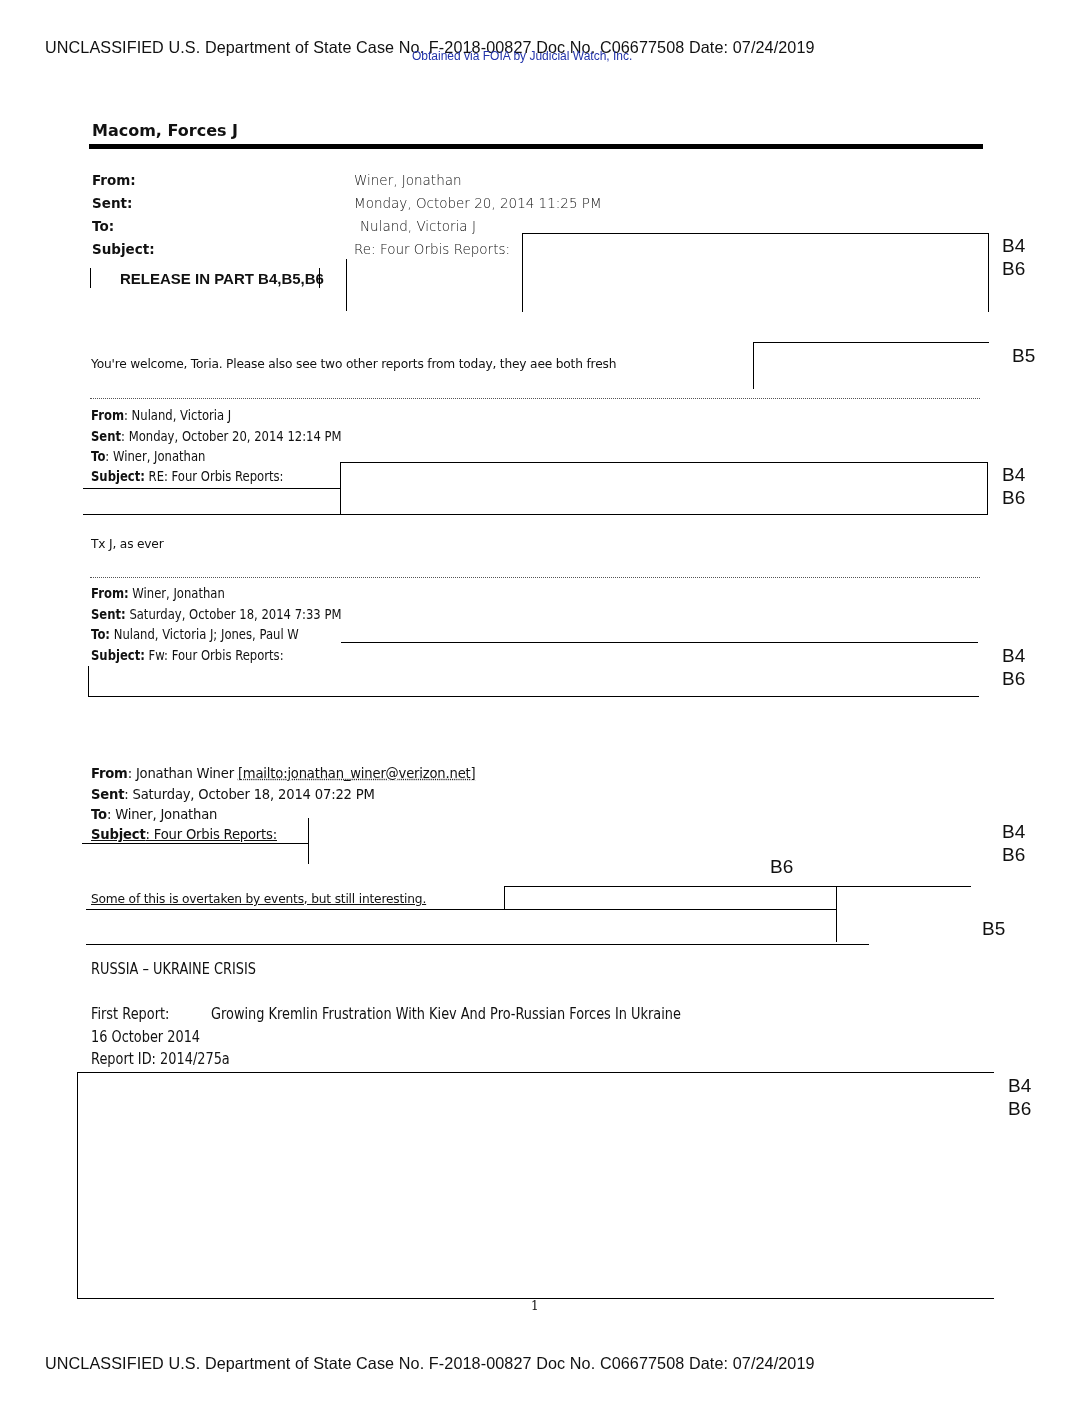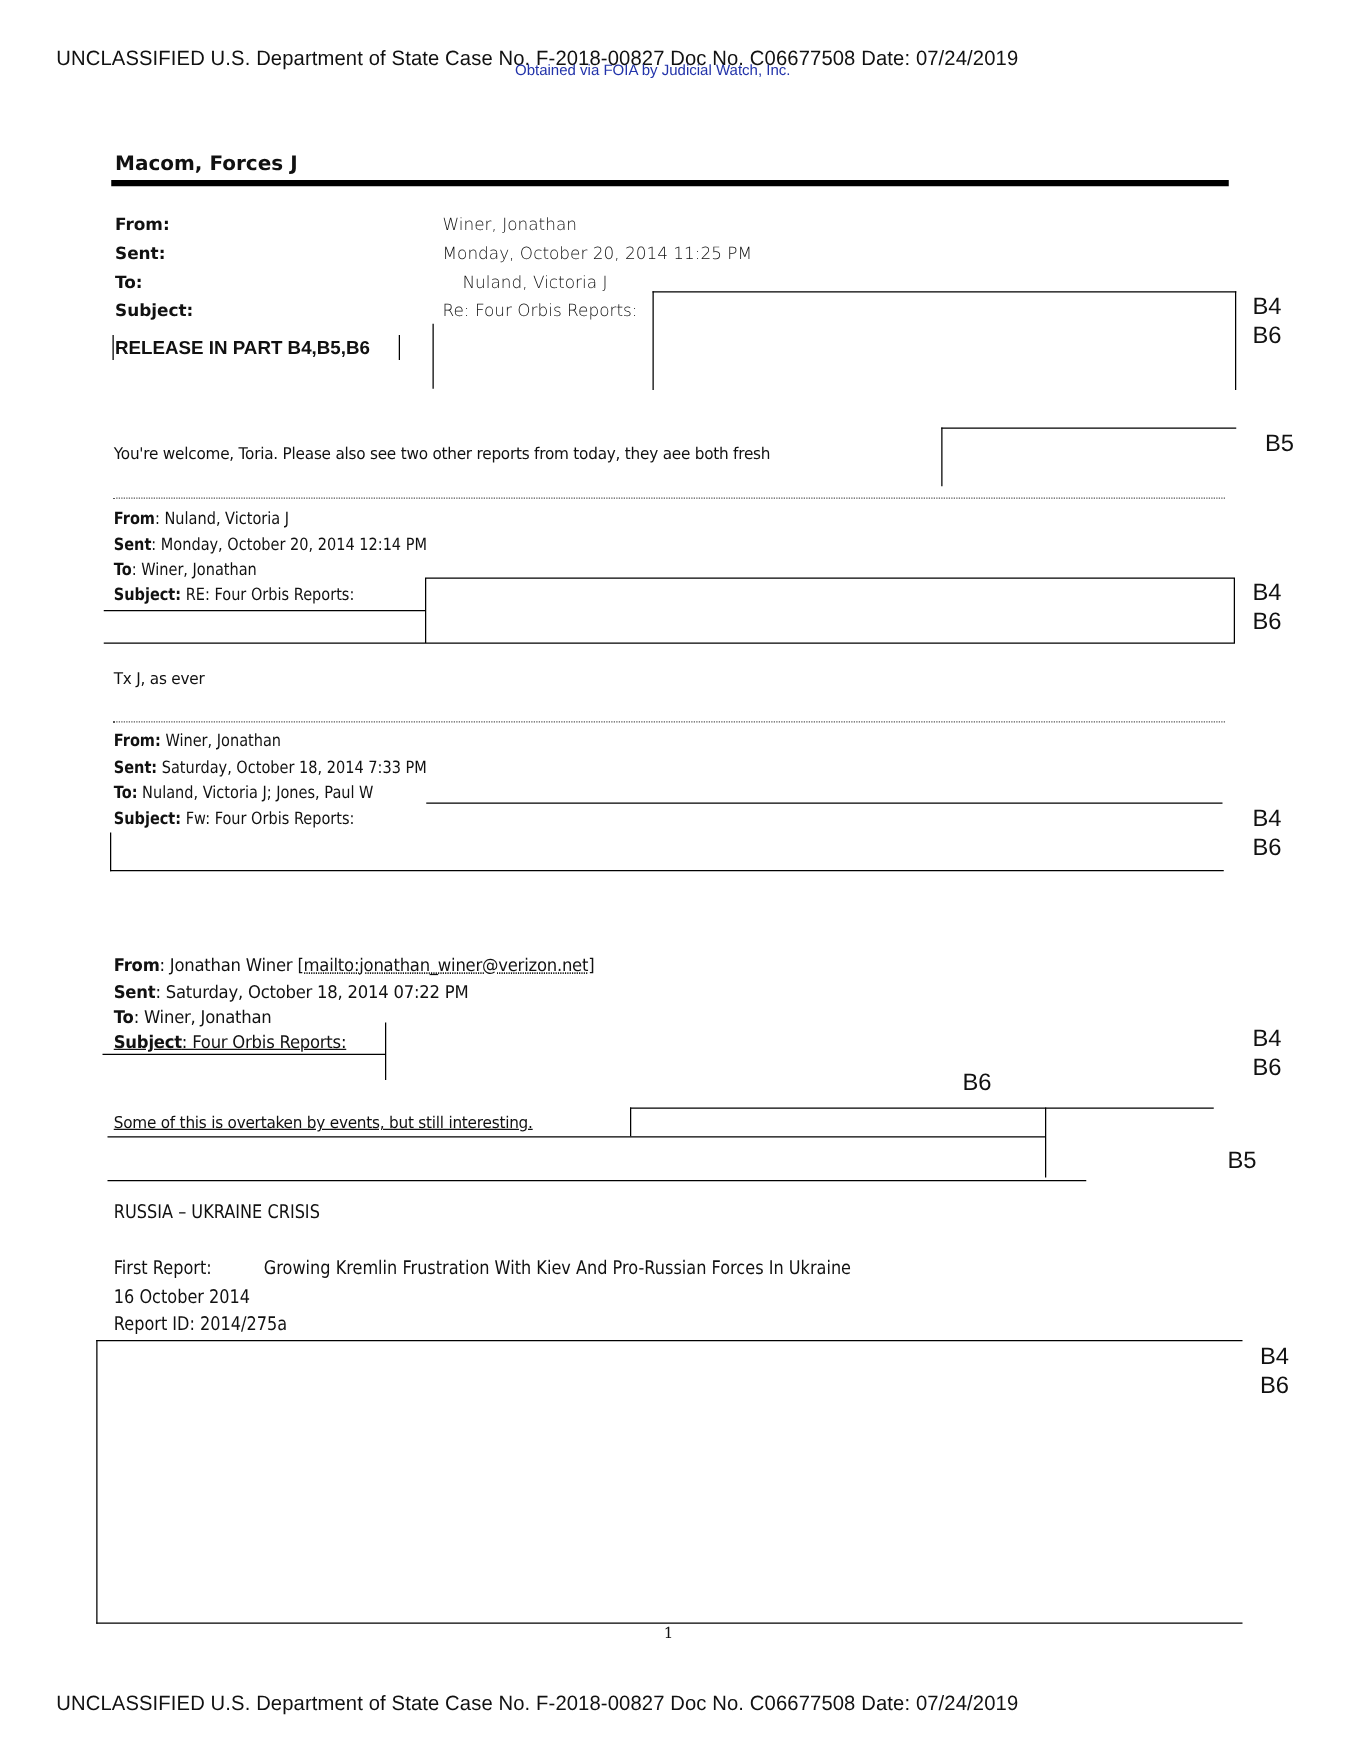--- a/index.html
+++ b/index.html
@@ -4,21 +4,21 @@
 <style>
   html, body { margin:0; padding:0; background:#fff; }
   body { width:1088px; height:1408px; position:relative; overflow:hidden; color:#111; font-family:"DejaVu Sans", sans-serif; }
   .abs { position:absolute; }
   .stamp { font-family:"Liberation Sans", sans-serif; font-size:16.5px; letter-spacing:0.1px; white-space:nowrap; color:#111; transform:scaleX(0.98); transform-origin:left; }
   .watermark { font-family:"Liberation Sans", sans-serif; font-size:12px; color:#2233aa; white-space:nowrap; }
   .owner { font-family:"DejaVu Sans", sans-serif; font-weight:bold; font-size:16px; }
   .rule-thick { height:5px; background:#000; }
   .hdr-label { font-family:"DejaVu Sans", sans-serif; font-weight:bold; font-size:13.5px; }
   .hdr-val { font-family:"DejaVu Sans", sans-serif; font-size:13.5px; font-weight:300; }
-  .release { font-family:"Liberation Sans", sans-serif; font-weight:bold; font-size:15px; }
+  .release { font-family:"Liberation Sans", sans-serif; font-weight:bold; font-size:15px;padding-left:28px; }
   .body-txt { font-family:"DejaVu Sans", sans-serif; font-size:13px; letter-spacing:-0.2px; white-space:nowrap; transform:scaleX(0.94); transform-origin:left; }
   .narrow { font-family:"DejaVu Sans", sans-serif; font-size:13.5px; white-space:nowrap; transform:scaleX(0.86); transform-origin:left; }
   .narrow b { font-weight:bold; }
   .code { font-family:"Liberation Sans", sans-serif; font-size:19px; line-height:23px; }
   .box { border:1px solid #000; box-sizing:border-box; }
   .hline { height:0; border-top:1px solid #000; }
   .vline { width:0; border-left:1px solid #000; }
   .dots { height:0; border-top:1px dotted #555; }
   .pnum { font-family:"DejaVu Serif", serif; font-size:12px; }
   .link { text-decoration:underline; text-decoration-style:dotted; }
@@ -31,21 +31,21 @@
 
 <div class="abs owner" style="left:92px; top:121px;">Macom, Forces J</div>
 <div class="abs rule-thick" style="left:89px; top:144px; width:894px;"></div>
 
 <div>
   <div class="abs hdr-label" style="left:92px; top:172px;">From:</div>
   <div class="abs hdr-val" style="left:354px; top:172px;">Winer, Jonathan</div>
   <div class="abs hdr-label" style="left:92px; top:195px;">Sent:</div>
   <div class="abs hdr-val" style="left:354px; top:195px;">Monday, October 20, 2014 11:25 PM</div>
   <div class="abs hdr-label" style="left:92px; top:218px;">To:</div>
-  <div class="abs hdr-val" style="left:370px; top:218px;">Nuland, Victoria J</div>
+  <div class="abs hdr-val" style="left:360px; top:218px;">Nuland, Victoria J</div>
   <div class="abs hdr-label" style="left:92px; top:241px;">Subject:</div>
   <div class="abs hdr-val" style="left:354px; top:241px;">Re: Four Orbis Reports:</div>
   <div class="abs release" style="left:92px; top:270px;">RELEASE IN PART B4,B5,B6</div>
   <div class="abs vline" style="left:90px; top:268px; height:20px;"></div>
   <div class="abs vline" style="left:319px; top:268px; height:20px;"></div>
 </div>
 
 <div class="abs vline" style="left:346px; top:259px; height:52px;"></div>
 <div class="abs" style="left:522px; top:233px; width:465px; height:78px; border-top:1px solid #000; border-left:1px solid #000; border-right:1px solid #000;"></div>
 <div class="abs code" style="left:1002px; top:234px;">

